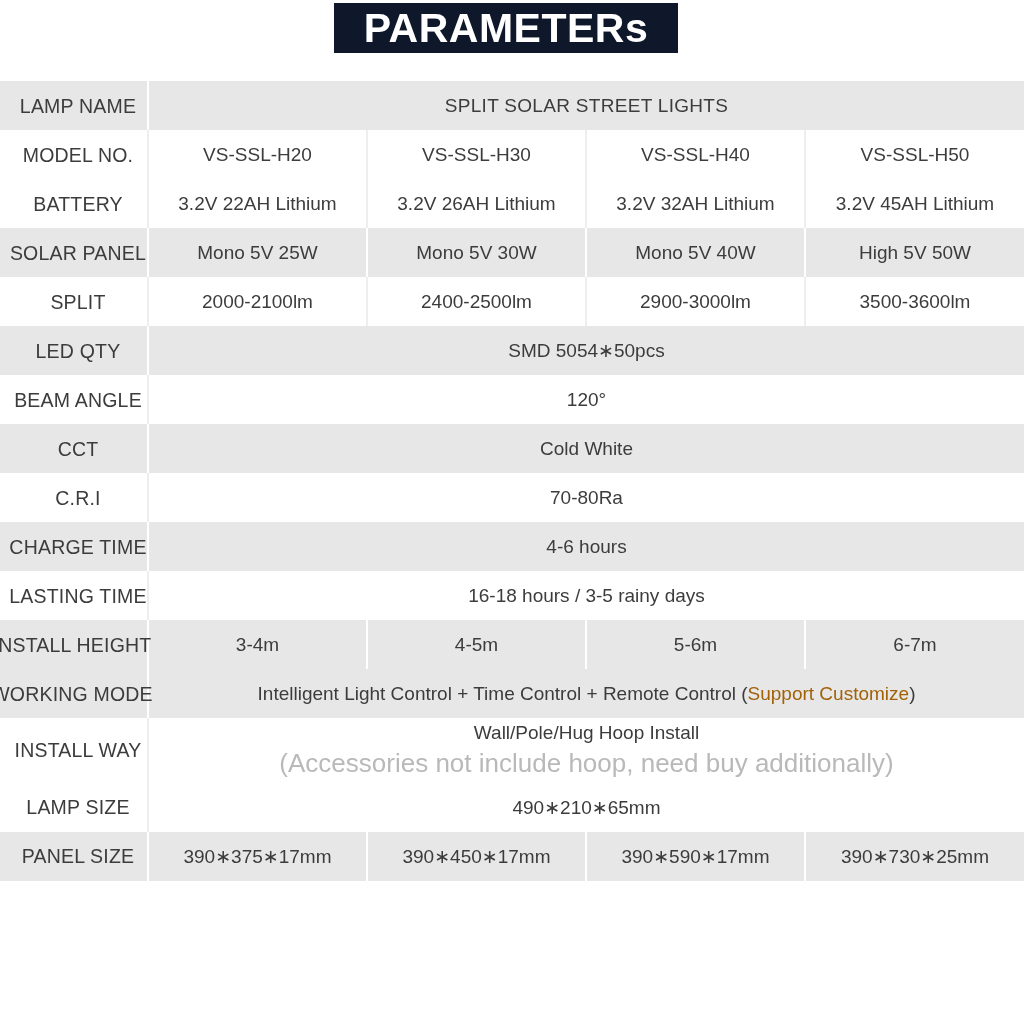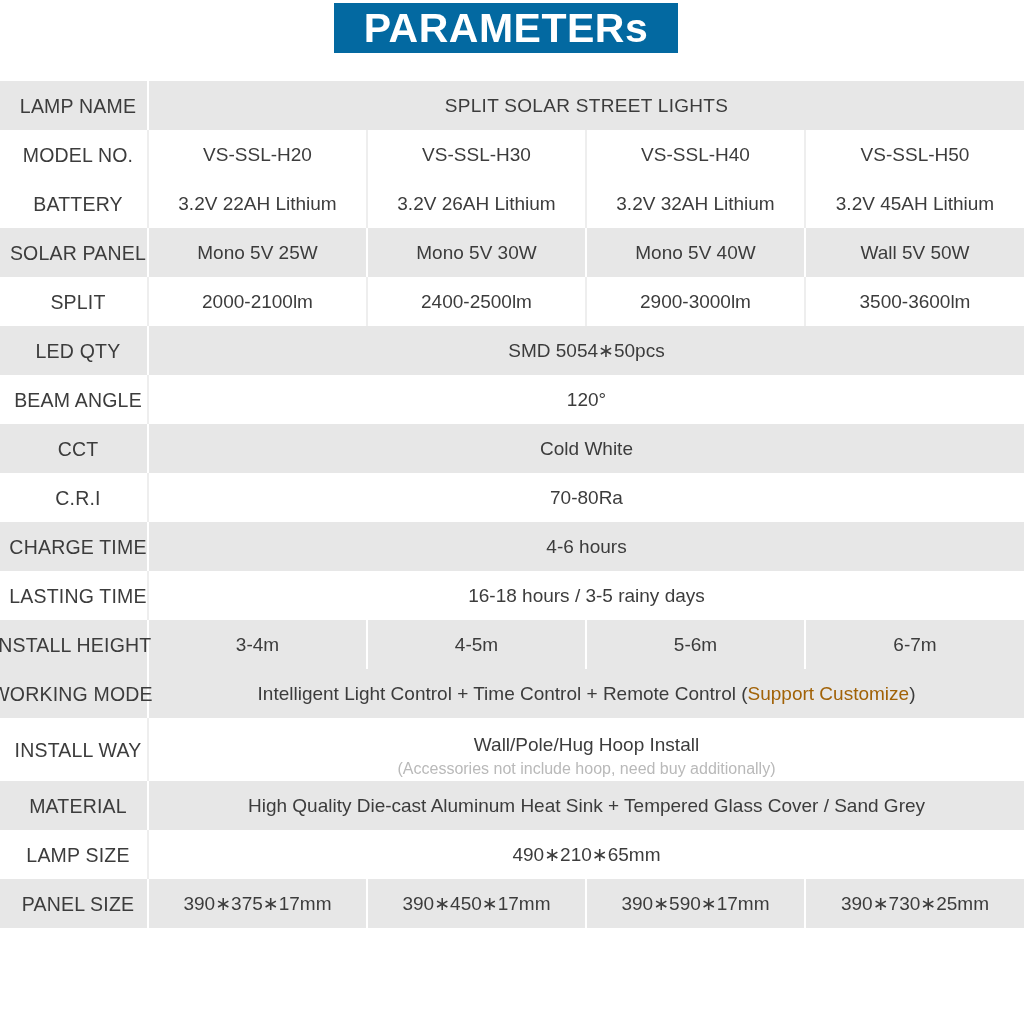--- a/index.html
+++ b/index.html
@@ -20,21 +20,21 @@
   .title-wrap {
     height: 81px;
     position: relative;
   }
   .title-banner {
     position: absolute;
     left: 334px;
     top: 3px;
     width: 344px;
     height: 50px;
-    background: #0369a1;
+    background: #0f172a;
     display: flex;
     align-items: center;
     justify-content: center;
   }
   .title-text {
     color: #ffffff;
     font-size: 41px;
     font-weight: bold;
     letter-spacing: 0.5px;
     line-height: 1;
@@ -92,22 +92,22 @@
     left: -12px;
   }
 
   td.merged { font-size: 19px; }
   td.twoline {
     line-height: 1.35;
     white-space: normal;
     padding-top: 2px;
     padding-bottom: 2px;
   }
-  td.twoline .l1 { display: block; font-size: 19px; margin-top: 12px; }
-  td.twoline .l2 { display: block; font-size: 16px; color: #b9b9b9; }
+  td.twoline .l1 { display: block; font-size: 19px; }
+  td.twoline .l2 { display: block; font-size: 26px; color: #b9b9b9; }
 
   .muted { color: #a16207; }
   .header-name { font-size: 19.5px; letter-spacing: 0.3px; }
 </style>
 </head>
 <body>
 
 <div class="title-wrap">
   <div class="title-banner">
     <span class="title-text">PARAMETERs</span>
@@ -147,21 +147,21 @@
         <td>3.2V 32AH Lithium</td>
         <td class="last">3.2V 45AH Lithium</td>
       </tr>
       <tr class="row-shade">
         <td class="label">
           <span class="lbl">SOLAR PANEL</span>
         </td>
         <td>Mono 5V 25W</td>
         <td>Mono 5V 30W</td>
         <td>Mono 5V 40W</td>
-        <td class="last">Wall 5V 50W</td>
+        <td class="last">High 5V 50W</td>
       </tr>
       <tr class="row-plain">
         <td class="label">
           <span class="lbl">SPLIT</span>
         </td>
         <td>2000-2100lm</td>
         <td>2400-2500lm</td>
         <td>2900-3000lm</td>
         <td class="last">3500-3600lm</td>
       </tr>
@@ -218,26 +218,20 @@
       </tr>
       <tr class="row-plain">
         <td class="label">
           <span class="lbl">INSTALL WAY</span>
         </td>
         <td colspan="4" class="merged last twoline">
           <span class="l1">Wall/Pole/Hug Hoop Install</span>
           <span class="l2">(Accessories not include hoop, need buy additionally)</span>
         </td>
       </tr>
-      <tr class="row-shade">
-        <td class="label">
-          <span class="lbl">MATERIAL</span>
-        </td>
-        <td colspan="4" class="merged last">High Quality Die-cast Aluminum Heat Sink + Tempered Glass Cover / Sand Grey</td>
-      </tr>
       <tr class="row-plain">
         <td class="label">
           <span class="lbl">LAMP SIZE</span>
         </td>
         <td colspan="4" class="merged last">490∗210∗65mm</td>
       </tr>
       <tr class="row-shade">
         <td class="label">
           <span class="lbl">PANEL SIZE</span>
         </td>

